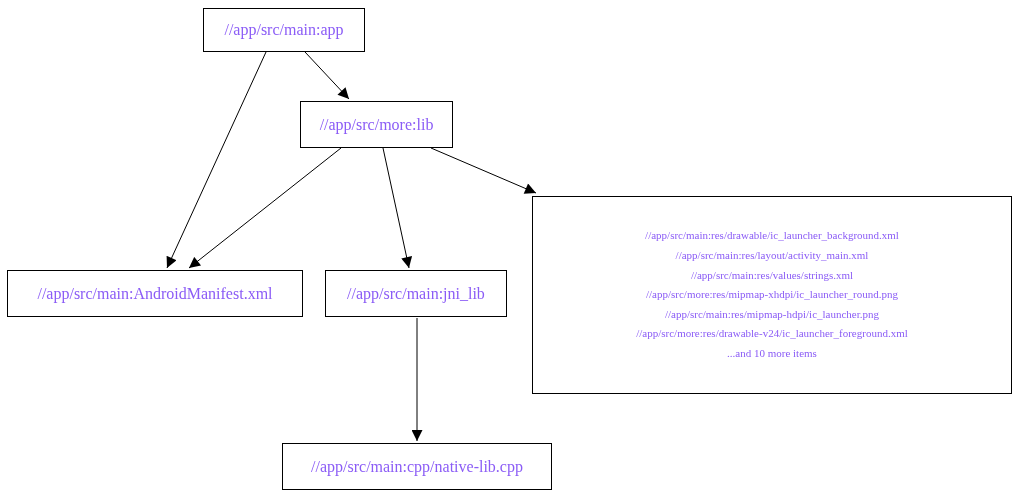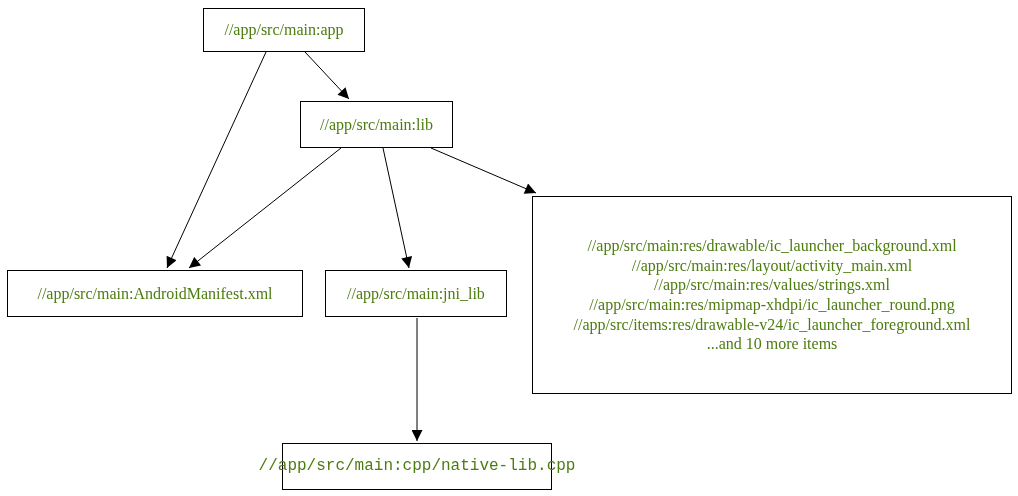--- a/index.html
+++ b/index.html
@@ -6,21 +6,21 @@
     margin: 0;
     padding: 0;
     background: #ffffff;
   }
   .canvas {
     position: relative;
     width: 1018px;
     height: 496px;
     background: #ffffff;
     font-family: "Liberation Serif", "DejaVu Serif", serif;
-    color: #4d7c0f;
+    color: #8b5cf6;
     overflow: hidden;
   }
   .edges {
     position: absolute;
     left: 0;
     top: 0;
     width: 1018px;
     height: 496px;
     pointer-events: none;
   }
@@ -34,28 +34,28 @@
     justify-content: center;
     text-align: center;
     font-size: 16px;
     line-height: 1.2;
     white-space: nowrap;
   }
   .node-app        { left: 203px; top: 8px;   width: 162px; height: 44px; }
   .node-lib        { left: 300px; top: 101px; width: 153px; height: 47px; }
   .node-manifest   { left: 7px;   top: 270px; width: 296px; height: 47px; }
   .node-jni-lib    { left: 325px; top: 270px; width: 182px; height: 47px; }
-  .node-native-lib { left: 282px; top: 443px; width: 270px; height: 47px; font-family: Liberation Mono, monospace; }
+  .node-native-lib { left: 282px; top: 443px; width: 270px; height: 47px; }
   .node-resources  {
     left: 532px; top: 196px; width: 480px; height: 198px;
     flex-direction: column;
     justify-content: center;
   }
   .node-resources .res-line {
-    font-size: 16px;
+    font-size: 11px;
     line-height: 19.6px;
     white-space: nowrap;
   }
 </style>
 </head>
 <body>
 
 <div class="canvas">
 
   <svg class="edges" width="1018" height="496" viewBox="0 0 1018 496" xmlns="http://www.w3.org/2000/svg">
@@ -70,37 +70,38 @@
     <line x1="383" y1="148" x2="409" y2="268" stroke="#000000" stroke-width="1" marker-end="url(#arrowhead)"></line>
     <line x1="431" y1="148" x2="536" y2="193" stroke="#000000" stroke-width="1" marker-end="url(#arrowhead)"></line>
     <line x1="417" y1="318" x2="417" y2="441" stroke="#000000" stroke-width="1" marker-end="url(#arrowhead)"></line>
   </svg>
 
   <div class="node node-app">
     <span>//app/src/main:app</span>
   </div>
 
   <div class="node node-lib">
-    <span>//app/src/main:lib</span>
+    <span>//app/src/more:lib</span>
   </div>
 
   <div class="node node-manifest">
     <span>//app/src/main:AndroidManifest.xml</span>
   </div>
 
   <div class="node node-jni-lib">
     <span>//app/src/main:jni_lib</span>
   </div>
 
   <div class="node node-resources">
     <div class="res-line">//app/src/main:res/drawable/ic_launcher_background.xml</div>
     <div class="res-line">//app/src/main:res/layout/activity_main.xml</div>
     <div class="res-line">//app/src/main:res/values/strings.xml</div>
-    <div class="res-line">//app/src/main:res/mipmap-xhdpi/ic_launcher_round.png</div>
-    <div class="res-line">//app/src/items:res/drawable-v24/ic_launcher_foreground.xml</div>
+    <div class="res-line">//app/src/more:res/mipmap-xhdpi/ic_launcher_round.png</div>
+    <div class="res-line">//app/src/main:res/mipmap-hdpi/ic_launcher.png</div>
+    <div class="res-line">//app/src/more:res/drawable-v24/ic_launcher_foreground.xml</div>
     <div class="res-line">...and 10 more items</div>
   </div>
 
   <div class="node node-native-lib">
     <span>//app/src/main:cpp/native-lib.cpp</span>
   </div>
 
 </div>
 
 </body></html>

